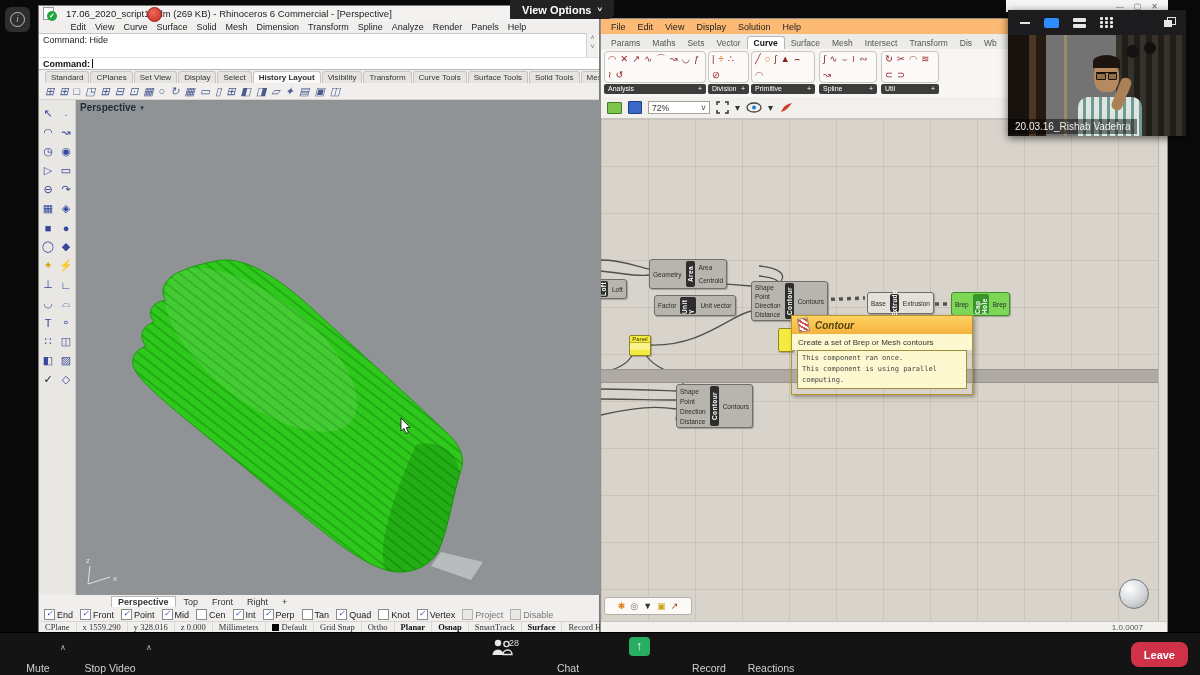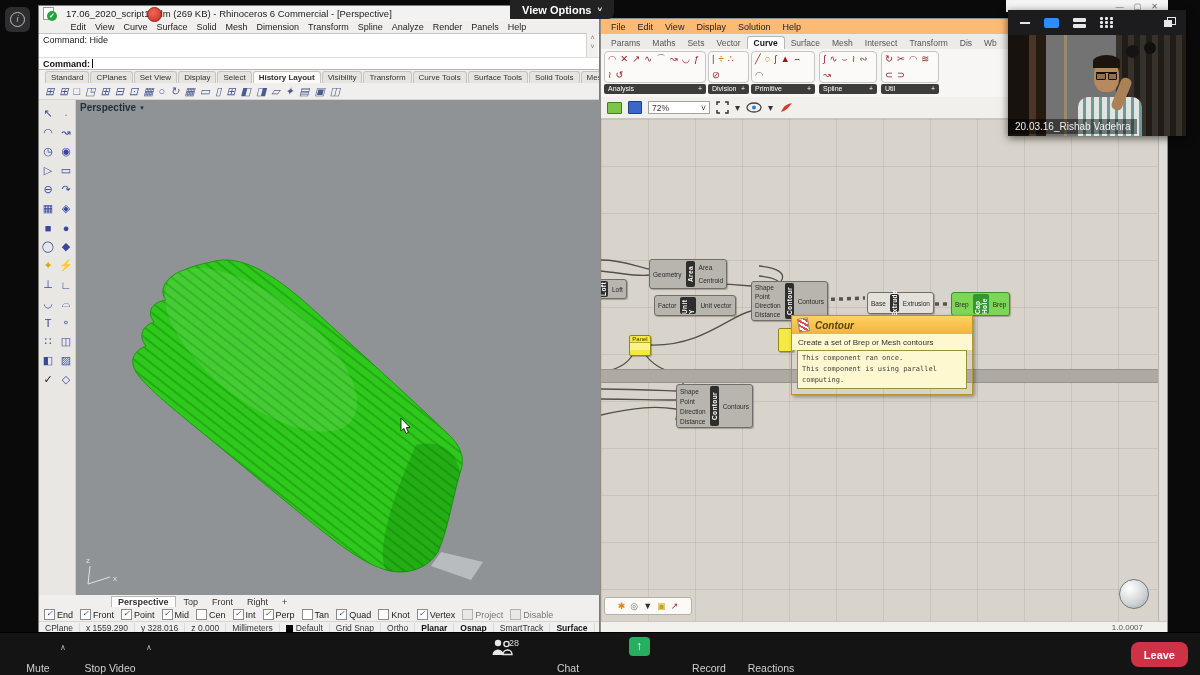--- a/index.html
+++ b/index.html
@@ -27,21 +27,21 @@
   .vp-label{position:absolute;left:4px;top:2px;font-size:10px;font-weight:bold;color:#20303b;display:flex;gap:4px;align-items:center;}
   .vp-label b{font-weight:normal;font-size:7px;}
   .rh-vtabs{position:absolute;left:0;top:589px;width:100%;height:13px;background:#f0efed;display:flex;align-items:center;padding-left:72px;font-size:9px;color:#333;gap:2px;box-sizing:border-box;}
   .vtab{padding:0 6px;}
   .vtab.active{background:#fff;border:1px solid #bbb8b3;border-bottom:none;font-weight:bold;}
   .rh-osnap{position:absolute;left:0;top:602px;width:100%;height:13px;background:#f0efed;display:flex;align-items:center;gap:7px;padding-left:5px;font-size:9px;color:#222;box-sizing:border-box;}
   .os{display:flex;align-items:center;gap:2px;}
   .os .cb{width:9px;height:9px;background:#fff;border:1px solid #8a8a8a;font-size:8px;line-height:8px;color:#1a3fb0;text-align:center;}
   .os.dim .cb{background:#e9e8e6;border-color:#b5b3af;}
   .os.dim span:last-child{color:#777;}
-  .rh-status{position:absolute;left:0;top:615px;width:100%;height:12px;background:#f0efed;border-top:1px solid #d8d5d0;display:flex;align-items:center;font-size:8.5px;color:#333;box-sizing:border-box;}
+  .rh-status{position:absolute;left:0;top:615px;width:100%;height:12px;background:#f0efed;border-top:1px solid #d8d5d0;display:flex;align-items:flex-start;font-size:8.5px;color:#333;box-sizing:border-box;font-family:Liberation Serif, serif;}
   .rh-status .cell{padding:0 6px;border-right:1px solid #dcd9d4;white-space:nowrap;}
   .rh-status .on{font-weight:bold;color:#111;}
   .sw{display:inline-block;width:7px;height:7px;background:#000;margin-right:3px;vertical-align:-1px;}
   
   #gh-window{position:absolute;left:600px;top:18px;width:568px;height:614px;background:#f5f4f1;border:1px solid #8f8d89;box-sizing:border-box;}
   .gh-menu{position:absolute;left:0;top:0;width:100%;height:15px;background:#fdba74;display:flex;gap:12px;align-items:center;padding-left:10px;font-size:9px;color:#222;box-sizing:border-box;}
   .gh-tabs{position:absolute;left:0;top:15px;width:100%;height:15px;background:#edebe7;display:flex;gap:0;align-items:flex-end;padding-left:4px;font-size:8.5px;color:#555;white-space:nowrap;overflow:hidden;box-sizing:border-box;}
   .gh-tab{padding:1px 6px;}
   .gh-tab.active{background:#fff;border:1px solid #b9b6b1;border-bottom:none;border-radius:3px 3px 0 0;color:#111;font-weight:bold;}
   .gh-ribbon{position:absolute;left:0;top:30px;width:100%;height:48px;background:#f7f6f4;border-bottom:1px solid #d8d5d0;}

